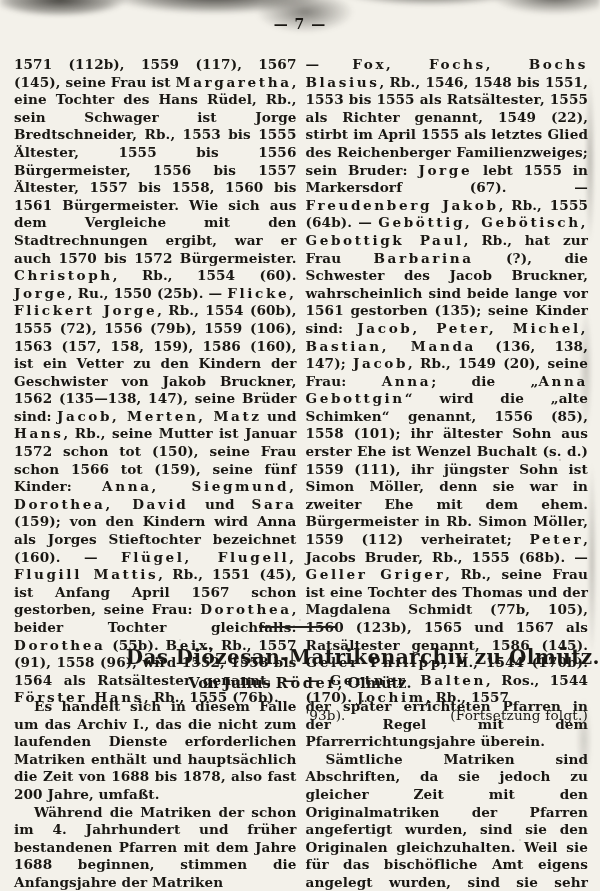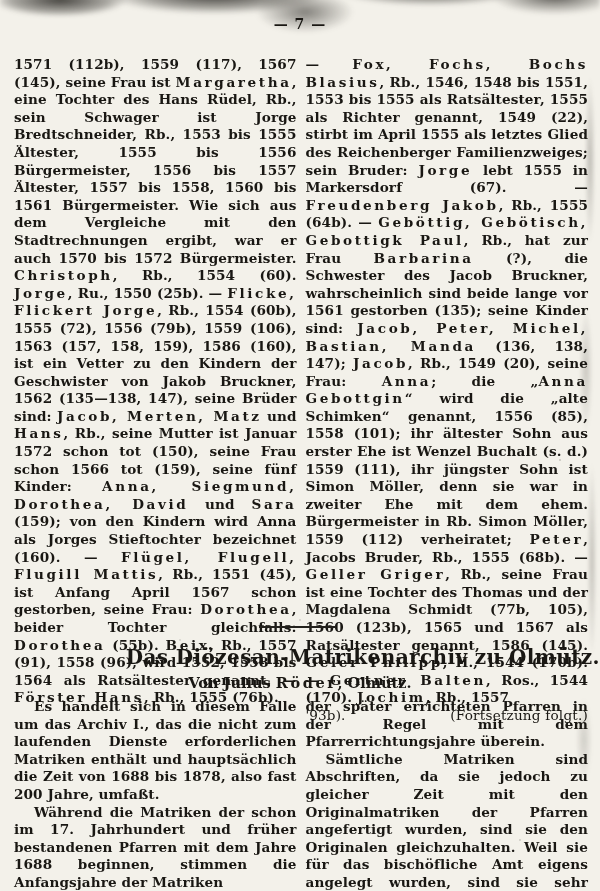--- a/index.html
+++ b/index.html
@@ -144,19 +144,19 @@
 
 <div class="section-rule"></div>
 
 <div class="article-title">Das Diözesan-Matrikenarchiv zu Olmütz.</div>
 
 <div class="byline"><span>Von Julius </span><span class="sp">Röder</span><span>, Olmütz.</span></div>
 
 <div class="columns lower">
   <div class="col">
       <div class="para indent"><span>Es handelt sich in diesem Falle um das Archiv I., das die nicht zum laufenden Dienste erforderlichen Matriken enthält und hauptsächlich die Zeit von 1688 bis 1878, also fast 200 Jahre, umfaßt.</span></div>
-      <div class="para indent"><span>Während die Matriken der schon im 17. Jahrhundert und früher bestandenen Pfarren mit dem Jahre 1688 beginnen, stimmen die Anfangsjahre der Matriken</span></div>
+      <div class="para indent"><span>Während die Matriken der schon im 4. Jahrhundert und früher bestandenen Pfarren mit dem Jahre 1688 beginnen, stimmen die Anfangsjahre der Matriken</span></div>
     </div>
   <div class="col">
       <div class="para"><span>der später errichteten Pfarren in der Regel mit dem Pfarrerrichtungsjahre überein.</span></div>
       <div class="para indent"><span>Sämtliche Matriken sind Abschriften, da sie jedoch zu gleicher Zeit mit den Originalmatriken der Pfarren angefertigt wurden, sind sie den Originalen gleichzuhalten. Weil sie für das bischöfliche Amt eigens angelegt wurden, sind sie sehr schön, ja man kann sagen —</span></div>
     </div>
 </div>
 
 </body></html>

